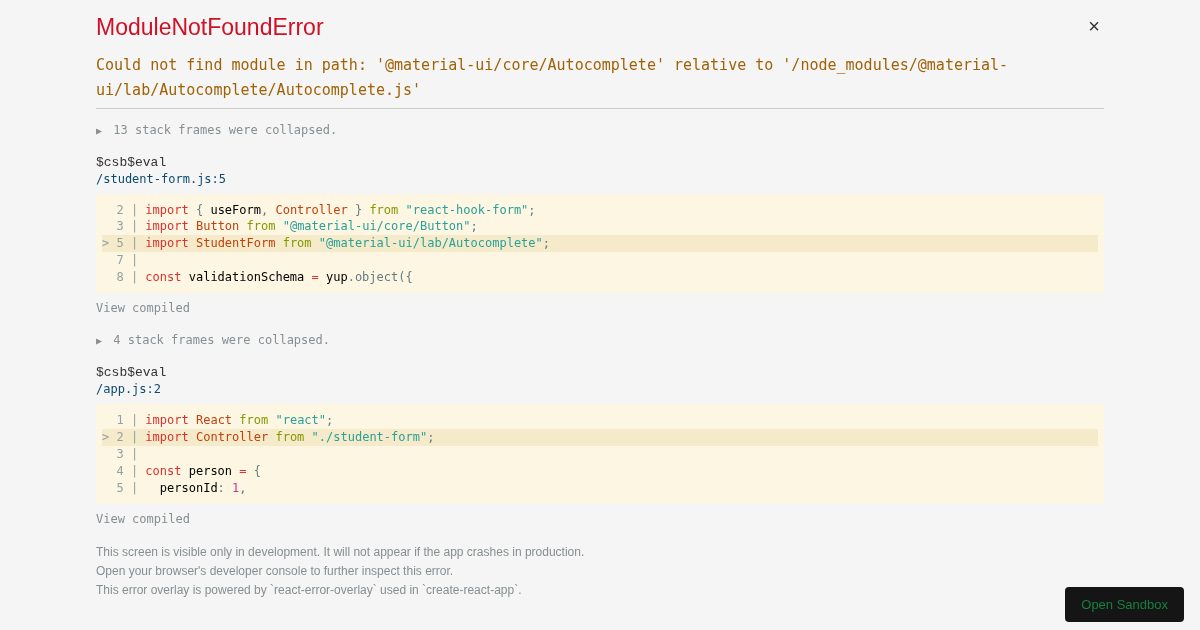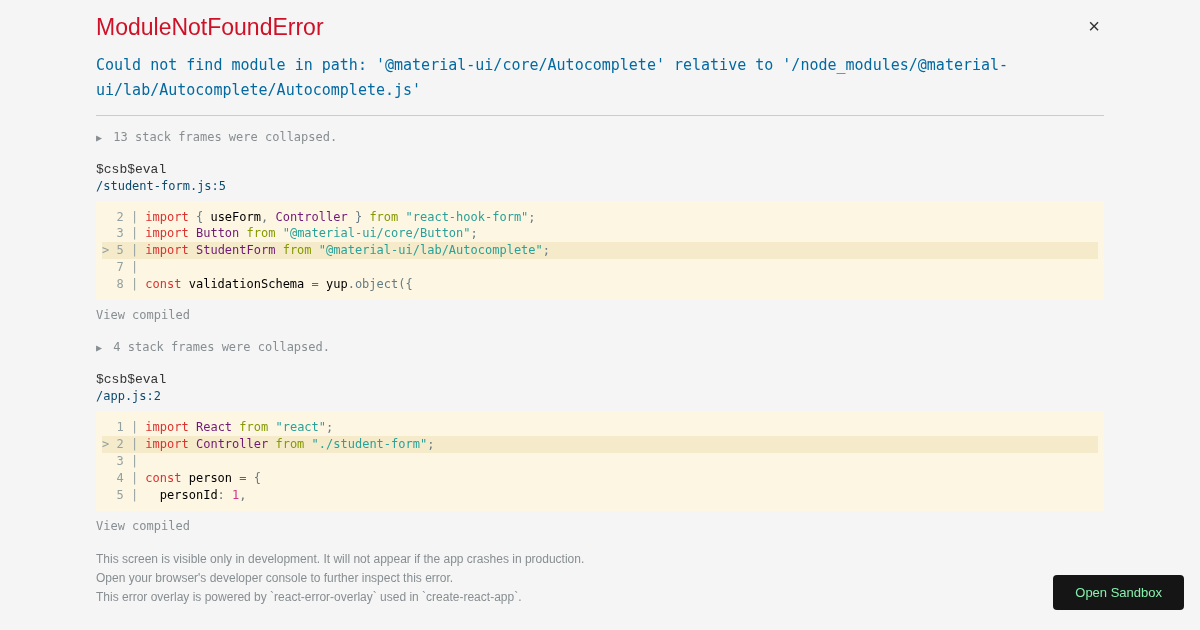--- a/index.html
+++ b/index.html
@@ -30,23 +30,23 @@
   font-size: 20px;
   color: #333;
   cursor: pointer;
   font-weight: 300;
   line-height: 1;
   padding: 2px 4px;
 }
 .error-message {
   font-family: Consolas, Menlo, monospace;
   font-size: 15px;
-  color: #0369a1;
+  color: #a16207;
   line-height: 1.65;
-  margin-bottom: 12px;
+  margin-bottom: 5px;
 }
 .divider {
   border: none;
   border-top: 1px solid #ccc;
   margin-bottom: 14px;
 }
 .collapsed-frames {
   font-family: Consolas, Menlo, monospace;
   font-size: 12px;
   color: #878e91;
@@ -80,46 +80,46 @@
 .code-line {
   white-space: pre;
   color: #657b83;
 }
 .code-line.hl {
   background: #f5ebcb;
 }
 .gutter { color: #93a1a1; }
 .kw { color: #dc322f; }
 .kw2 { color: #859900; }
-.cls { color: #701a75; }
+.cls { color: #c2410c; }
 .str { color: #2aa198; }
 .punct { color: #657b83; }
 .ident { color: #000000; }
 .num { color: #d33682; }
 .view-compiled {
   font-family: Consolas, Menlo, monospace;
   font-size: 12px;
   color: #878e91;
   margin-bottom: 18px;
   cursor: pointer;
 }
 .footer-notes {
   font-size: 12px;
   color: #878e91;
   line-height: 1.4;
 }
 .footer-notes div { margin-bottom: 2px; }
 .open-sandbox {
   position: absolute;
   right: 16px;
-  bottom: 20px;
+  bottom: 8px;
   background: #151515;
-  color: #86efac;
+  color: #15803d;
   border-radius: 4px;
-  padding: 10px 22px;
+  padding: 10px 16px;
   font-size: 13px;
   cursor: pointer;
 }
 </style>
 </head>
 <body>
 
 <div class="container">
   <div class="header-row">
     <h1 class="error-title">ModuleNotFoundError</h1>

